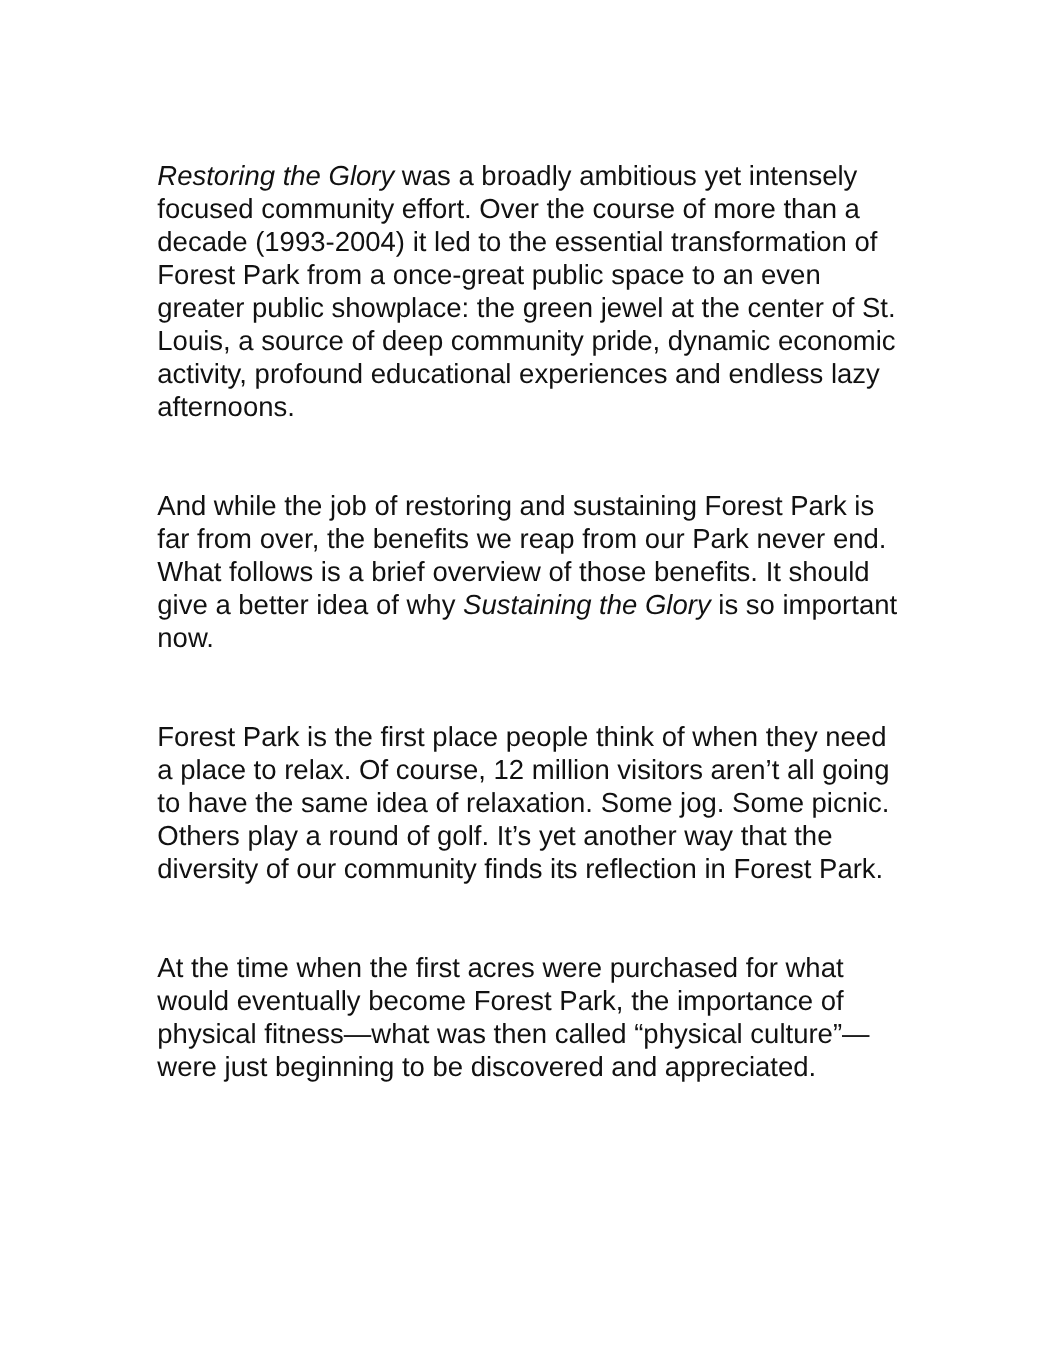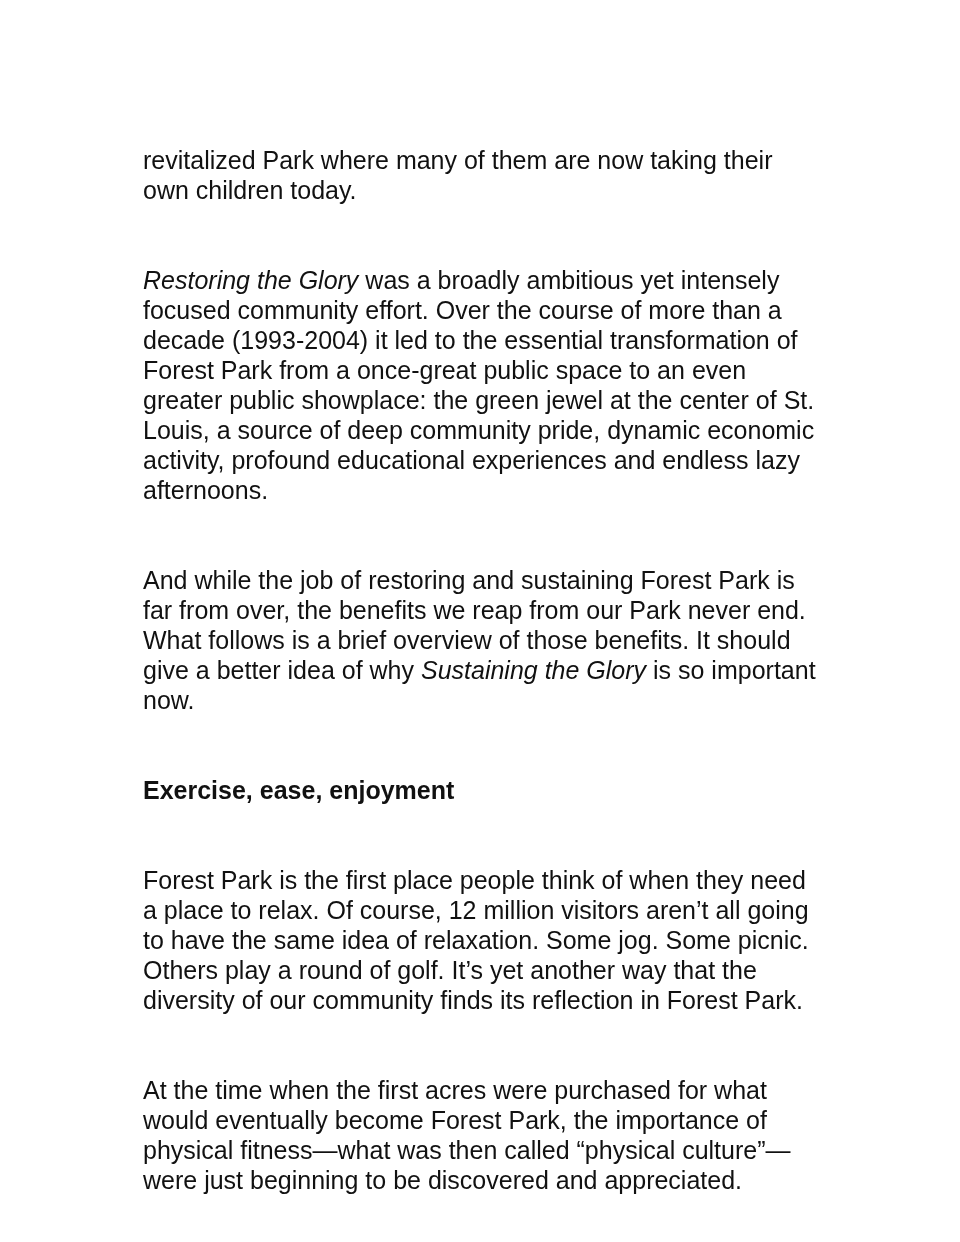--- a/index.html
+++ b/index.html
@@ -29,36 +29,33 @@
     line-height: 30px;
   }
   .content h2 { font-weight: bold; }
   .seg-italic { font-style: italic; }
 </style>
 </head>
 <body>
 
 <div class="page">
   <div class="content">
-    <p><span>revitalized Park where many of them are now taking their
-own children today.</span></p>
     <p><span class="seg-italic">Restoring the Glory</span><span> was a broadly ambitious yet intensely
 focused community effort. Over the course of more than a
 decade (1993-2004) it led to the essential transformation of
 Forest Park from a once-great public space to an even
 greater public showplace: the green jewel at the center of St.
 Louis, a source of deep community pride, dynamic economic
 activity, profound educational experiences and endless lazy
 afternoons.</span></p>
     <p><span>And while the job of restoring and sustaining Forest Park is
 far from over, the benefits we reap from our Park never end.
 What follows is a brief overview of those benefits. It should
 give a better idea of why </span><span class="seg-italic">Sustaining the Glory</span><span> is so important
 now.</span></p>
-    <h2>Exercise, ease, enjoyment</h2>
     <p><span>Forest Park is the first place people think of when they need
 a place to relax. Of course, 12 million visitors aren’t all going
 to have the same idea of relaxation. Some jog. Some picnic.
 Others play a round of golf. It’s yet another way that the
 diversity of our community finds its reflection in Forest Park.</span></p>
     <p><span>At the time when the first acres were purchased for what
 would eventually become Forest Park, the importance of
 physical fitness—what was then called “physical culture”—
 were just beginning to be discovered and appreciated.</span></p>
   </div>

